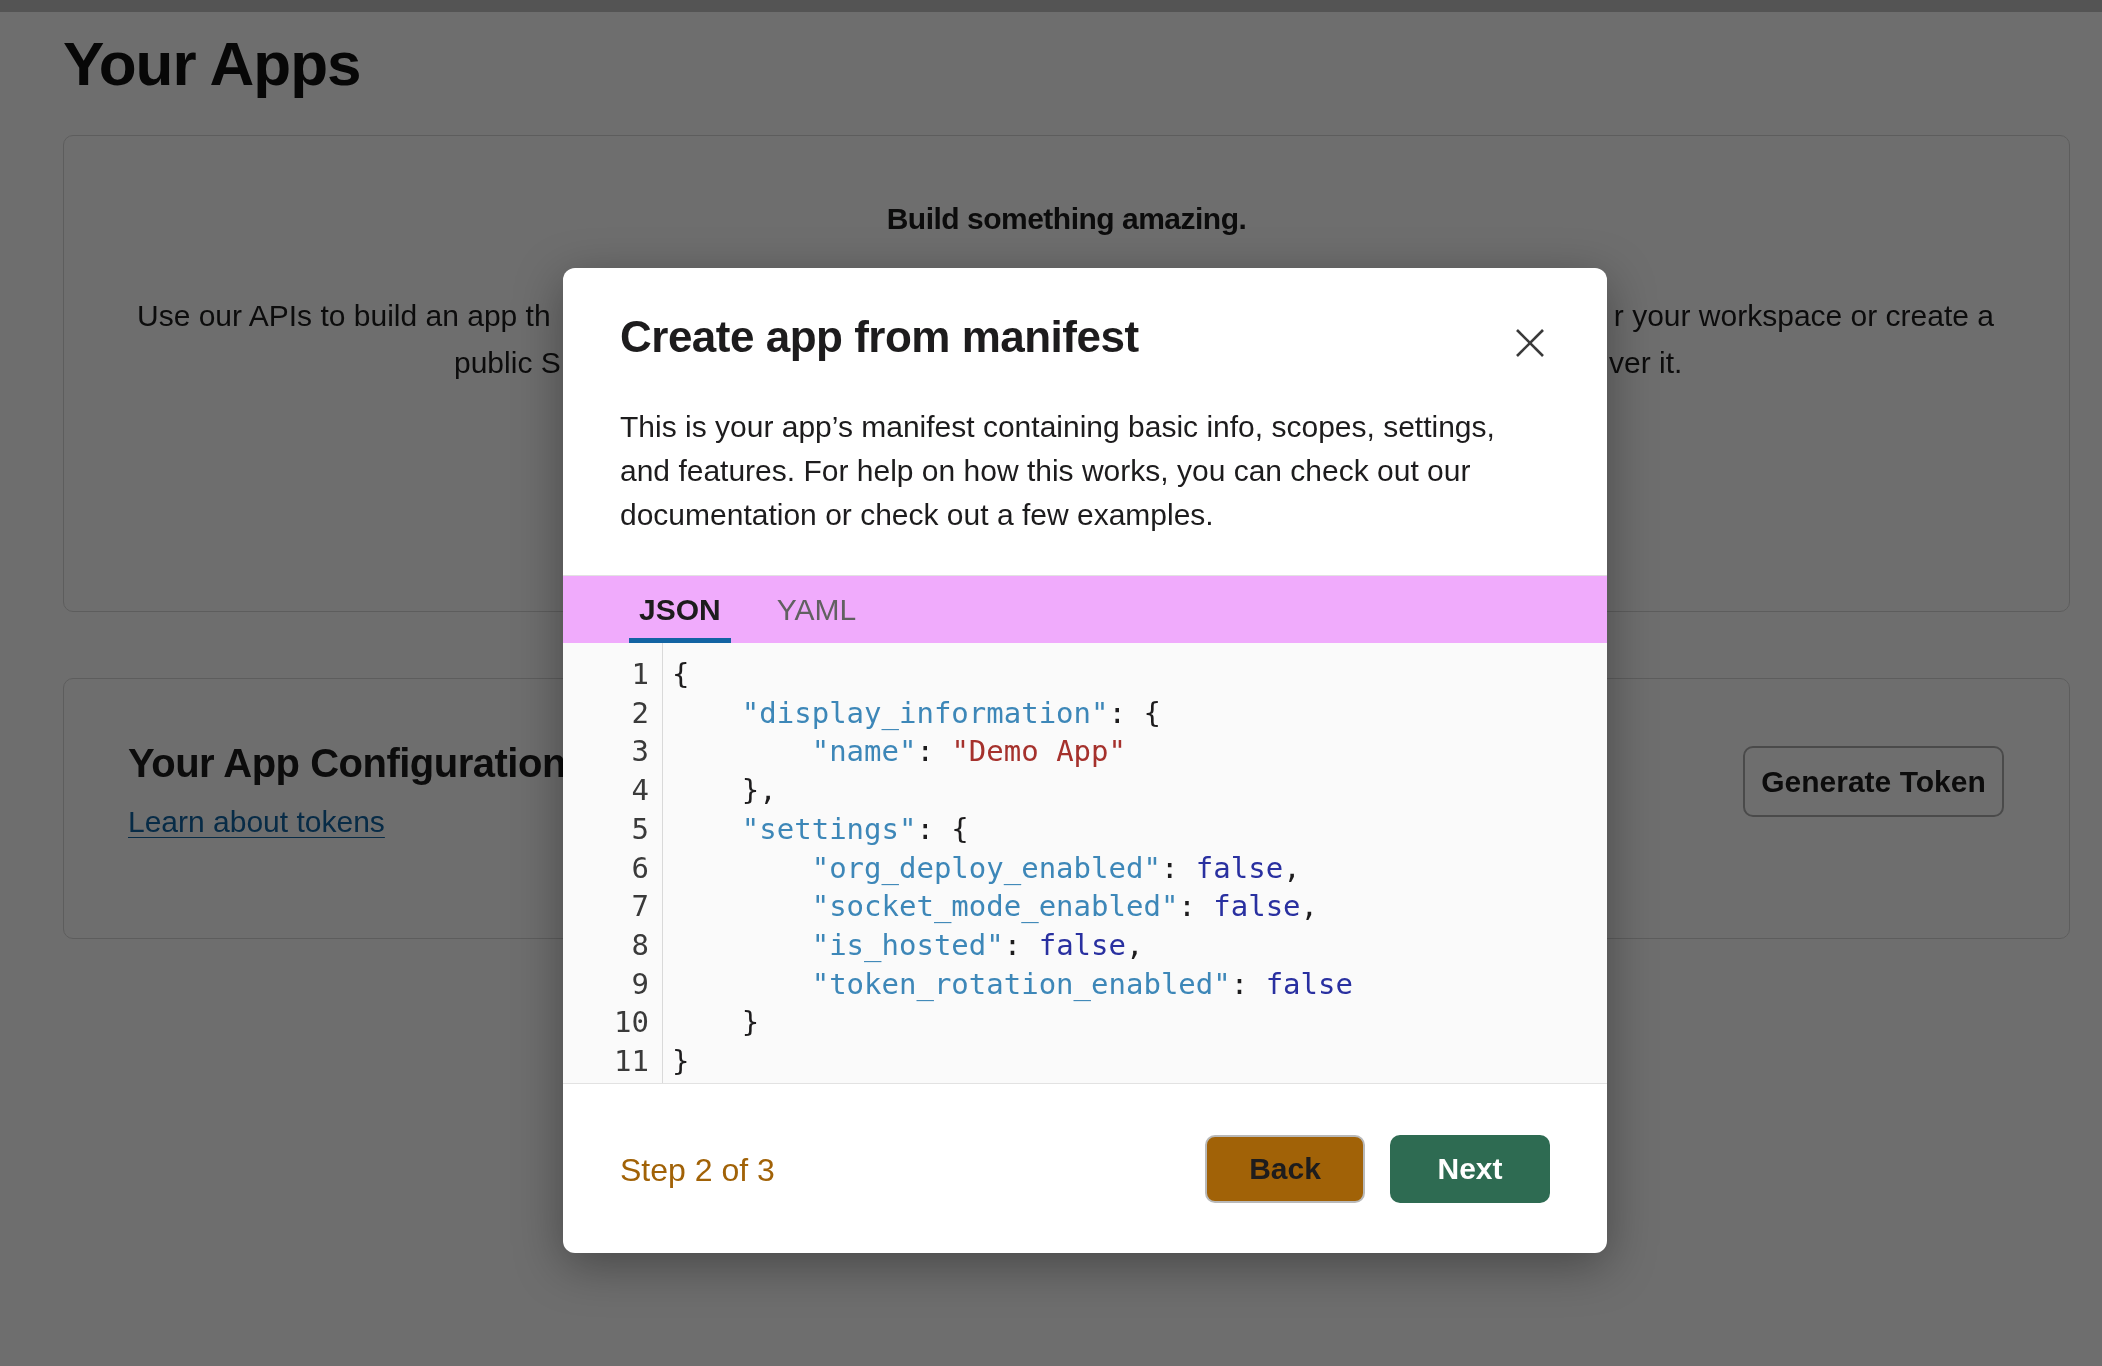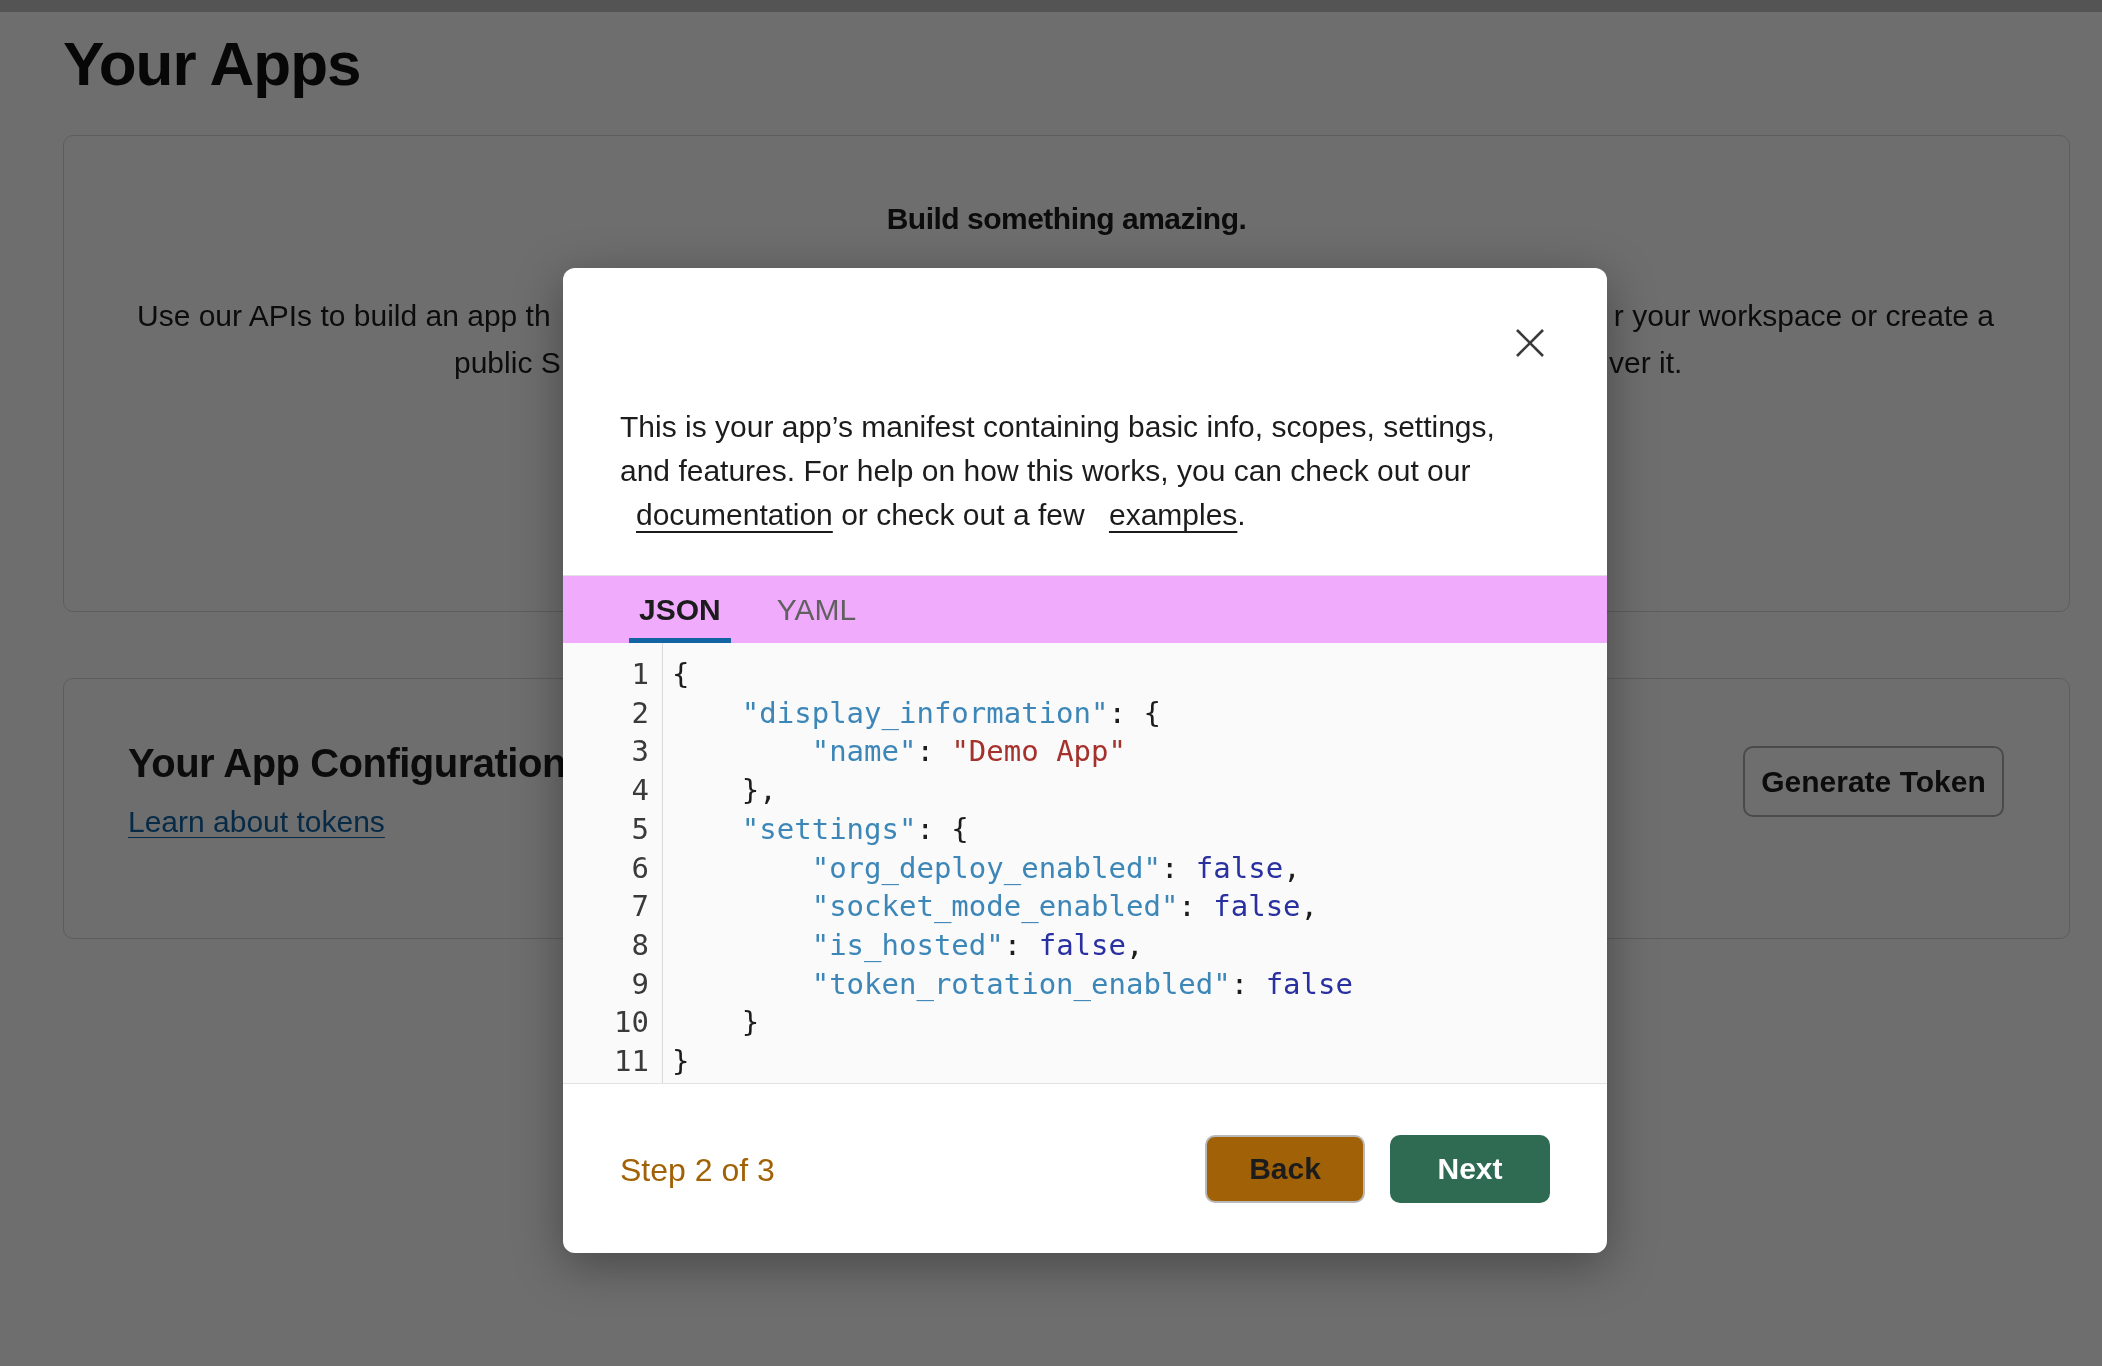--- a/index.html
+++ b/index.html
@@ -37,22 +37,22 @@
   
   .modal { position:absolute; left:563px; top:268px; width:1044px; height:985px;
            background:#fff; border-radius:12px; box-shadow:0 12px 48px rgba(0,0,0,0.35); }
   .modal-title { position:absolute; left:57px; top:44px; font-size:44px; font-weight:800;
                  letter-spacing:-0.5px; }
   .close-btn { position:absolute; left:938px; top:46px; width:58px; height:58px;
                background:transparent; border:none; cursor:pointer;
                display:flex; align-items:center; justify-content:center; }
   .modal-desc { position:absolute; left:57px; top:137px; width:916px;
                 font-size:30px; line-height:44px; color:#1d1c1d; }
-  .modal-desc a { color:inherit; text-decoration:underline; text-decoration-thickness:2px;
-                  text-underline-offset:6px; cursor:pointer;margin-left:16px; }
+  .modal-desc a { color:inherit; text-decoration-thickness:2px;
+                  text-underline-offset:6px; cursor:pointer; }
 
   .tabbar { position:absolute; left:0; top:307px; width:100%; height:68px; background:#f0abfc;
             border-top:1px solid #e2e2e2; display:flex; align-items:center;
             padding-left:66px; gap:36px; }
   .tab { position:relative; height:100%; display:flex; align-items:center;
          padding:0 10px; font-size:30px; color:#616061; cursor:pointer; }
   .tab.active { color:#1d1c1d; font-weight:700; }
   .tab.active::after { content:""; position:absolute; left:0; right:0; bottom:0; height:5px;
                        background:#1264a3; }
 
@@ -92,20 +92,21 @@
 
   <section class="card token-card">
     <h2 class="token-heading">Your App Configuration T</h2>
     <a class="token-link">Learn about tokens</a>
     <button class="generate-btn">Generate Token</button>
   </section>
 
   <div class="overlay"></div>
 
   <div class="modal">
+    <h2 class="modal-title">Create app from manifest</h2>
 
     <button class="close-btn">
       <svg width="34" height="34" viewBox="0 0 34 34">
         <line x1="4" y1="4" x2="30" y2="30" stroke="#3a3a3a" stroke-width="2.6"></line>
         <line x1="30" y1="4" x2="4" y2="30" stroke="#3a3a3a" stroke-width="2.6"></line>
       </svg>
     </button>
 
     <p class="modal-desc"><span>This is your app’s manifest containing basic info, scopes, settings, and features. For help on how this works, you can check out our </span><a>documentation</a><span> or check out a few </span><a>examples</a><span>.</span></p>
 

